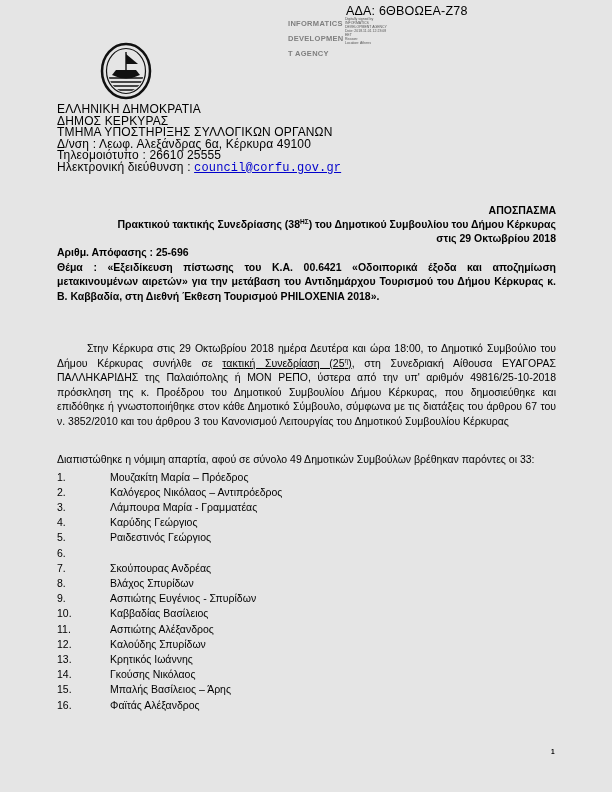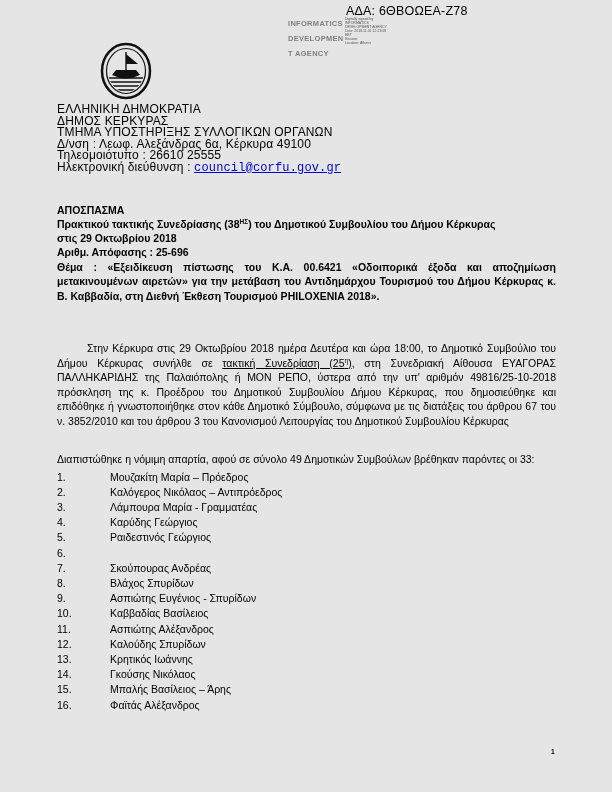--- a/index.html
+++ b/index.html
@@ -62,21 +62,21 @@
 
   
   .main {
     position: absolute;
     top: 203px;
     left: 57px;
     width: 499px;
     font-size: 10.5px;
     line-height: 14.5px;
   }
-  .title-block { text-align: left; font-weight: bold; line-height: 14px; }
+  .title-block { text-align: right; font-weight: bold; line-height: 14px; }
   sup { font-size: 6.5px; vertical-align: super; line-height: 0; }
 
   .decision-number { font-weight: bold; }
   .decision-subject { font-weight: bold; text-align: justify; }
 
   .session-paragraph {
     margin-top: 38px;
     text-align: justify;
     text-indent: 30px;
   }

